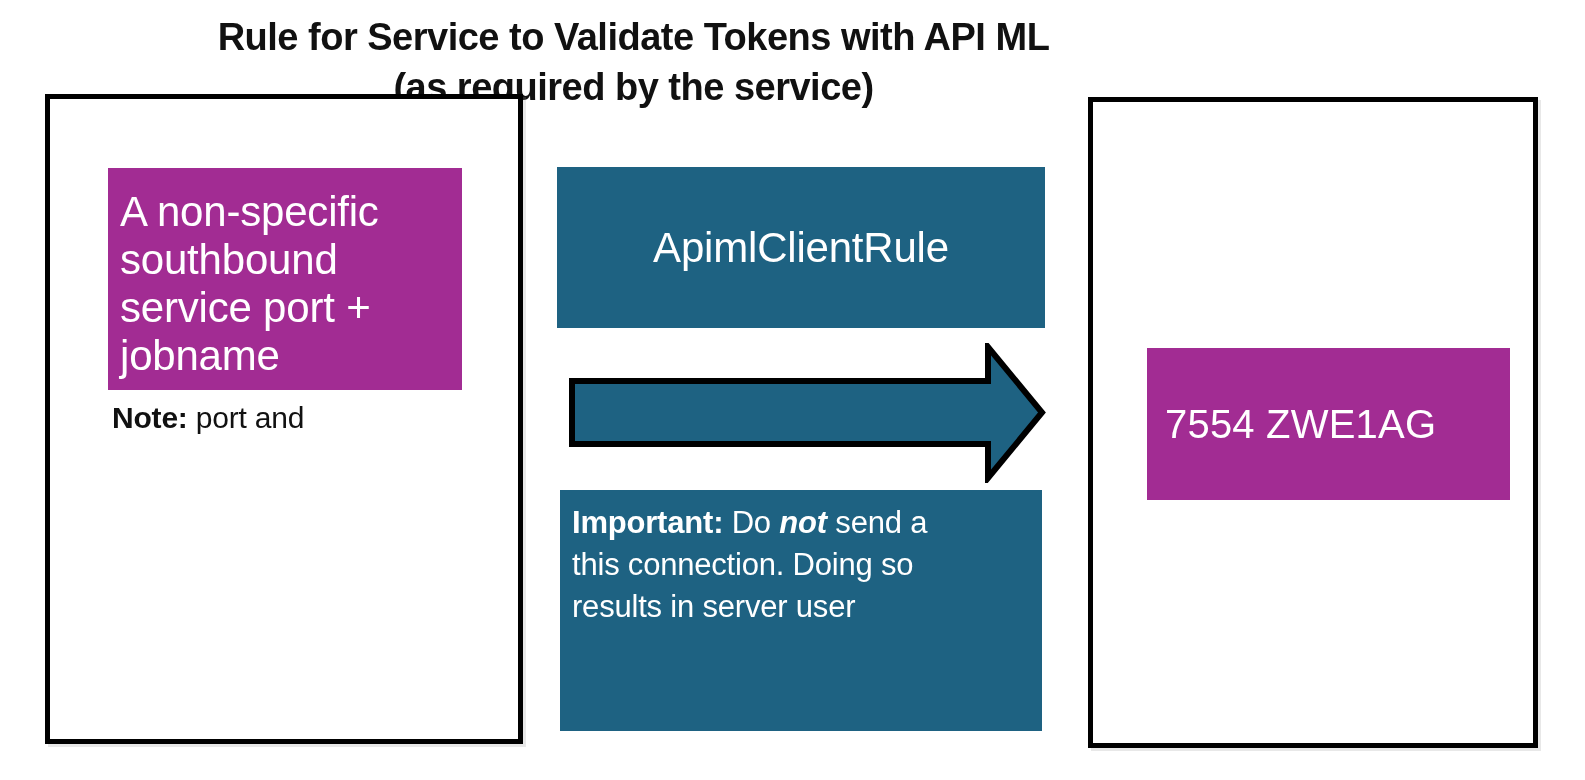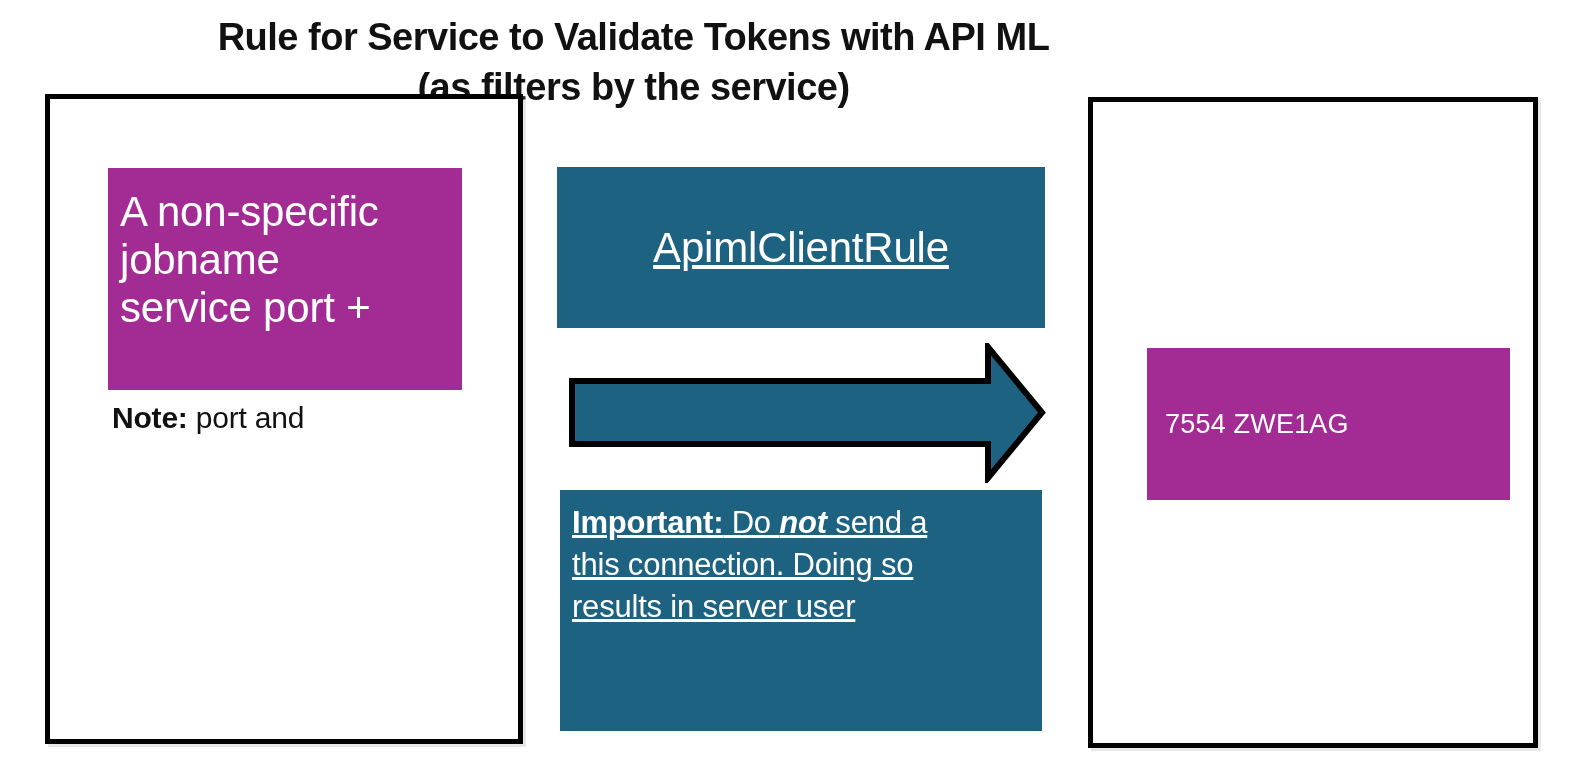--- a/index.html
+++ b/index.html
@@ -34,59 +34,60 @@
   .magenta-box{
     position:absolute;background:var(--magenta);color:var(--text_light);
   }
   .magenta-box.left{
     left:108px;top:168px;width:354px;height:222px;
     font-size:42px;line-height:48px;padding:20px 6px 0 12px;letter-spacing:-0.2px;
   }
   .magenta-box.right{
     left:1147px;top:348px;width:363px;height:152px;
     display:flex;align-items:center;
-    font-size:27px;padding-left:18px;letter-spacing:0.2px;
+    font-size:40px;padding-left:18px;letter-spacing:0.2px;
   }
   .note-text{
     position:absolute;left:112px;top:394px;width:375px;
     color:var(--text_dark);font-size:30px;line-height:48px;letter-spacing:-0.2px;
   }
   .rule-box{
     position:absolute;left:557px;top:167px;width:488px;height:161px;
     background:var(--teal);color:var(--text_light);
     display:flex;align-items:center;justify-content:center;
-    font-size:42px;letter-spacing:-0.2px;text-decoration:underline;
+    font-size:42px;letter-spacing:-0.2px;
   }
   .arrow-wrap{
     position:absolute;left:568px;top:343px;width:481px;height:140px;
   }
   .important-box{
     position:absolute;left:560px;top:490px;width:482px;height:241px;
     background:var(--teal);color:var(--text_light);
-    font-size:31px;line-height:42px;padding:12px 6px 0 12px;letter-spacing:-0.2px;text-decoration:underline;
+    font-size:31px;line-height:42px;padding:12px 6px 0 12px;letter-spacing:-0.2px;
   }
   .b{font-weight:bold;}
   .bi{font-weight:bold;font-style:italic;}
 </style>
 </head>
 <body>
 
 <div class="canvas">
 
   <div class="title-block">
     <div>Rule for Service to Validate Tokens with API ML</div>
-    <div>(as filters by the service)</div>
+    <div>(as required by the service)</div>
   </div>
 
   <div class="outer-box left"></div>
 
   <div class="magenta-box left">
     <div>A non-specific</div>
+    <div>southbound</div>
+    <div>service port +</div>
     <div>jobname</div>
-    <div>service port +</div>
   </div>
 
   <div class="note-text">
     <div><span class="b">Note:</span><span> port and</span></div>
   </div>
 
   <div class="rule-box">
     <span>ApimlClientRule</span>
   </div>
 

